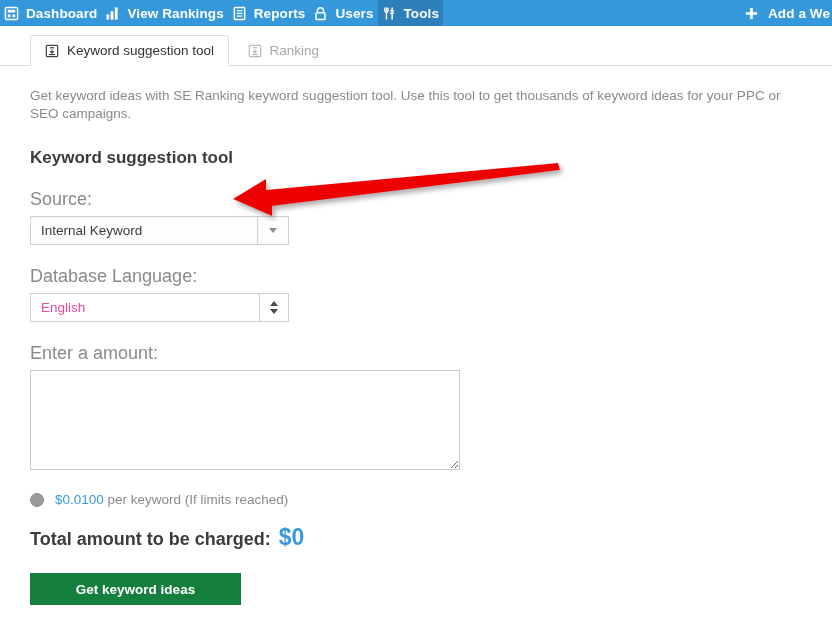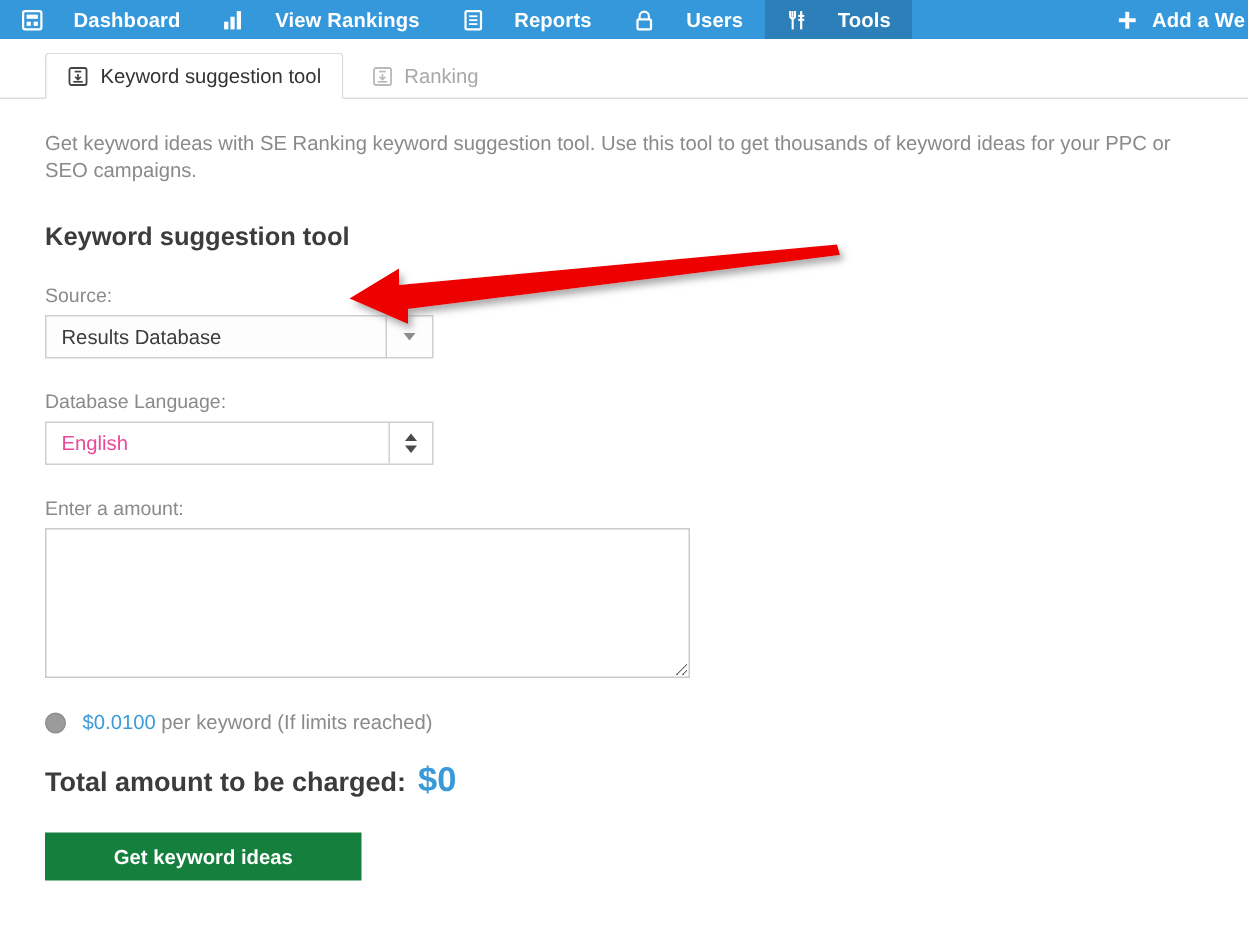--- a/index.html
+++ b/index.html
@@ -19,22 +19,22 @@
   #navbar {
     height: 26px;
     background: #3498db;
     display: flex;
     align-items: stretch;
     position: relative;
   }
   .nav-item {
     display: flex;
     align-items: center;
-    gap: 20px;
-    padding: 0 14px;
+    gap: 7px;
+    padding: 0 4px;
     color: #ffffff;
     font-size: 13.5px;
     font-weight: bold;
     letter-spacing: .1px;
     white-space: nowrap;
     cursor: pointer;
   }
   .nav-item.active {
     background: #2c7fb8;
   }
@@ -112,21 +112,21 @@
     color: #8a8a8a;
     line-height: 1.3;
   }
   #page-title {
     margin-top: 26px;
     font-size: 17px;
     font-weight: bold;
     color: #3c3c3c;
   }
   .field-label {
-    font-size: 13px;
+    font-size: 18px;
     color: #8a8a8a;
     margin-top: 21px;
     margin-bottom: 6px;
   }
 
   
   .combo {
     width: 259px;
     height: 29px;
     box-sizing: border-box;
@@ -406,21 +406,21 @@
 </div>
 
 <div id="content">
 
   <div id="intro">Get keyword ideas with SE Ranking keyword suggestion tool. Use this tool to get thousands of keyword ideas for your PPC or SEO campaigns.</div>
 
   <div id="page-title">Keyword suggestion tool</div>
 
   <div class="field-label">Source:</div>
   <div class="combo">
-    <div class="combo-value">Results Database</div>
+    <div class="combo-value">Internal Keyword</div>
     <div class="combo-arrow">
       <span class="caret-down"></span>
     </div>
   </div>
 
   <div class="field-label">Database Language:</div>
   <div class="select-box">
     <div class="select-value">English</div>
     <div class="select-stepper">
       <span class="stepper-up"></span>

